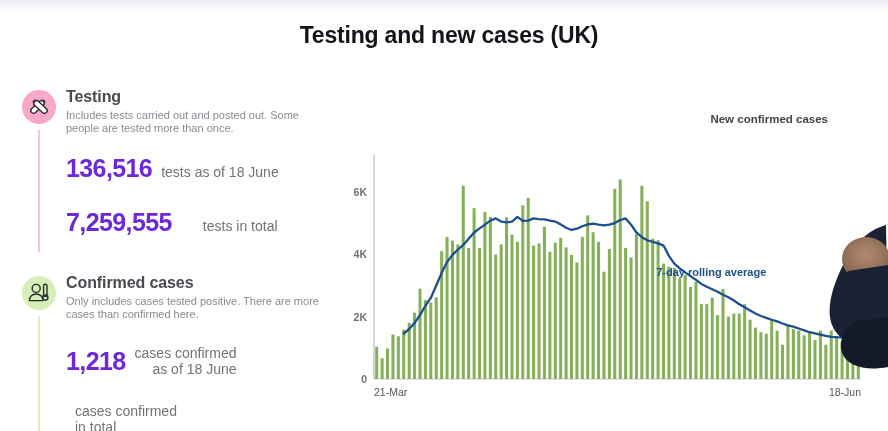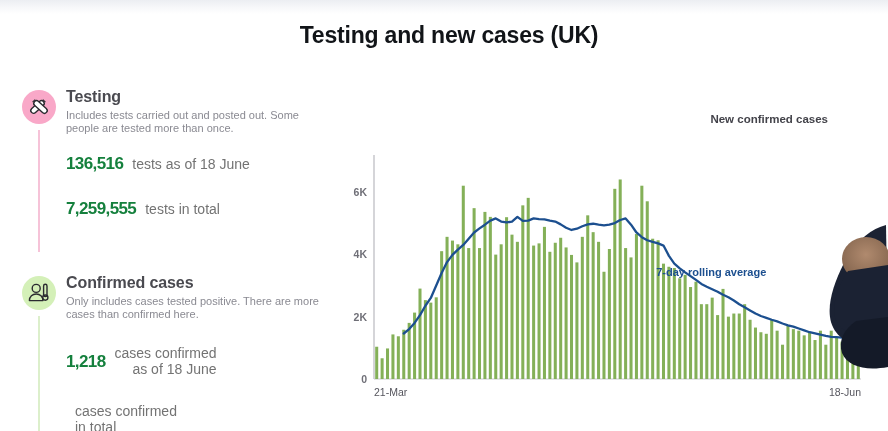--- a/index.html
+++ b/index.html
@@ -53,32 +53,32 @@
     font-size: 16px; font-weight: bold; color: #4a4a50;
     letter-spacing: -0.1px;
   }
   .block-desc {
     position: absolute; left: 66px; top: 25px; width: 258px;
     font-size: 11px; line-height: 13px; color: #8a8a92;
   }
 
   .stat { position: absolute; left: 66px; display: flex; align-items: baseline; }
   .stat .num {
-    font-size: 17px; font-weight: bold; color: #15803d;
+    font-size: 25px; font-weight: bold; color: #6d28d9;
     letter-spacing: -0.6px; white-space: nowrap;
   }
   .stat .lab {
     font-size: 14px; color: #737373; margin-left: 9px; line-height: 16px;
     white-space: pre-line;
   }
   .stat.two-line { align-items: center; }
   .stat.two-line .lab { line-height: 15.5px; }
 
   .testing .stat-1 { top: 70px; }
-  .testing .stat-2 { top: 115px; }
+  .testing .stat-2 { top: 124px; gap: 22px; }
   .cases .stat-1 { top: 76px; text-align: right; }
   .cases .stat-2 { top: 134px; }
 
   
   .chart-wrap { position: absolute; left: 345px; top: 105px; width: 543px; height: 326px; }
   .chart-caption {
     position: absolute; left: 0; top: 8px; width: 543px;
     text-align: right; padding-right: 60px;
     font-size: 11.5px; font-weight: bold; color: #43434a;
   }

